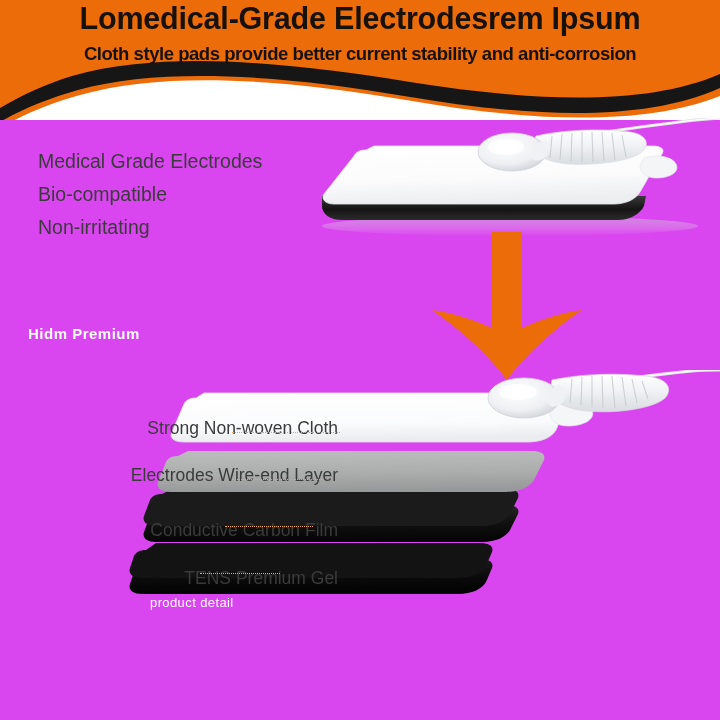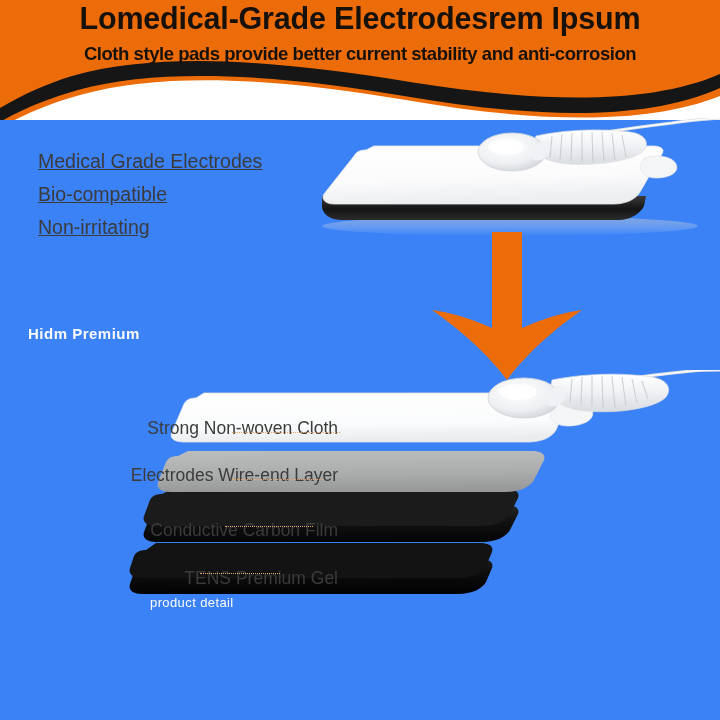--- a/index.html
+++ b/index.html
@@ -4,21 +4,21 @@
 <title>Electrode Pad Infographic</title>
 <style>
   * { margin:0; padding:0; box-sizing:border-box; }
   html, body { width:720px; height:720px; }
   body {
     font-family:"Liberation Sans", sans-serif;
     background:#ffffff;
     overflow:hidden;
     position:relative;
   }
-  #page { position:relative; width:720px; height:720px; background:#3b82f6; overflow:hidden; }
+  #page { position:relative; width:720px; height:720px; background:#d946ef; overflow:hidden; }
 
   
   .header {
     position:absolute; left:0; top:0; width:720px; height:120px;
     overflow:hidden;
   }
   .header-bg { position:absolute; inset:0; background:#ED6C0A; }
   .header-wave { position:absolute; left:0; top:0; width:720px; height:120px; }
 
   .title {
@@ -36,21 +36,20 @@
     letter-spacing:-0.45px;
     white-space:nowrap;
   }
 
   
   .features { position:absolute; left:38px; top:145px; width:310px; }
   .feature-item {
     font-size:19.5px; color:#3b3b3b; line-height:33px;
     font-family:"Liberation Sans", sans-serif;
     white-space:nowrap;
-    text-decoration:underline;
   }
 
   
   .pad-top { position:absolute; left:300px; top:118px; width:420px; height:125px; }
 
   
   .arrow { position:absolute; left:432px; top:232px; width:150px; height:148px; }
 
   
   .stack { position:absolute; left:100px; top:370px; width:620px; height:235px; }

